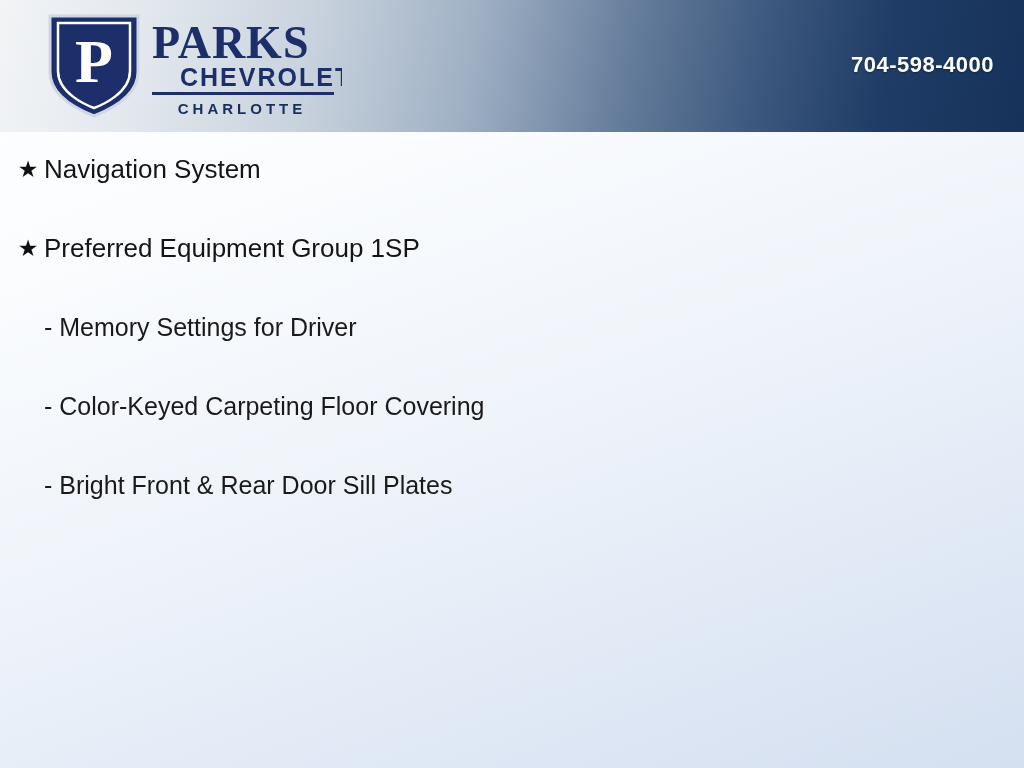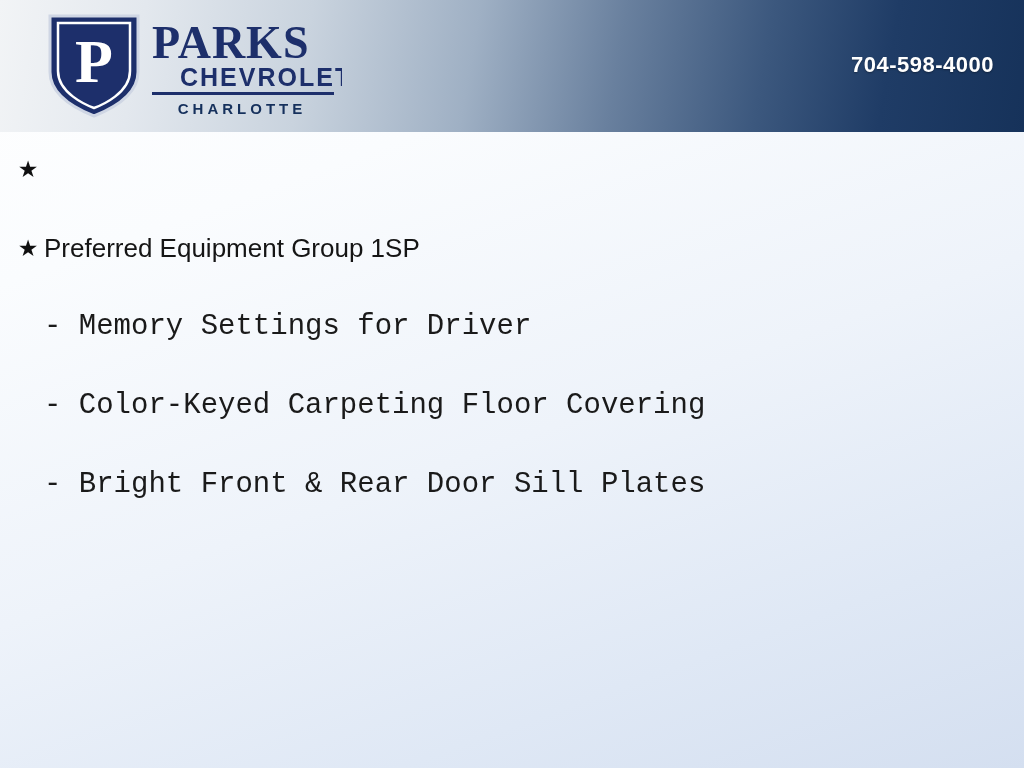--- a/index.html
+++ b/index.html
@@ -70,25 +70,24 @@
     font-size: 26px;
     line-height: 34px;
     color: #151515;
     white-space: nowrap;
   }
   .sub-row {
     height: 79px;
     padding-left: 44px;
   }
   .sub-text {
-    font-size: 29px;
+    font-size: 25px;
     line-height: 34px;
     color: #1a1a1a;
     white-space: nowrap;
-    font-family: Liberation Mono, monospace;
   }
 </style>
 </head>
 <body>
 
 <div class="header">
 
   <div class="logo">
     <svg viewBox="0 0 300 112" width="300" height="112">
 
@@ -103,20 +102,21 @@
     </svg>
   </div>
 
   <div class="phone">704-598-4000</div>
 </div>
 
 <div class="content">
 
   <div class="bullet-row">
     <span class="star">★</span>
+    <span class="bullet-text">Navigation System</span>
   </div>
 
   <div class="bullet-row">
     <span class="star">★</span>
     <span class="bullet-text">Preferred Equipment Group 1SP</span>
   </div>
 
   <div class="sub-row">
     <span class="sub-text">- Memory Settings for Driver</span>
   </div>

